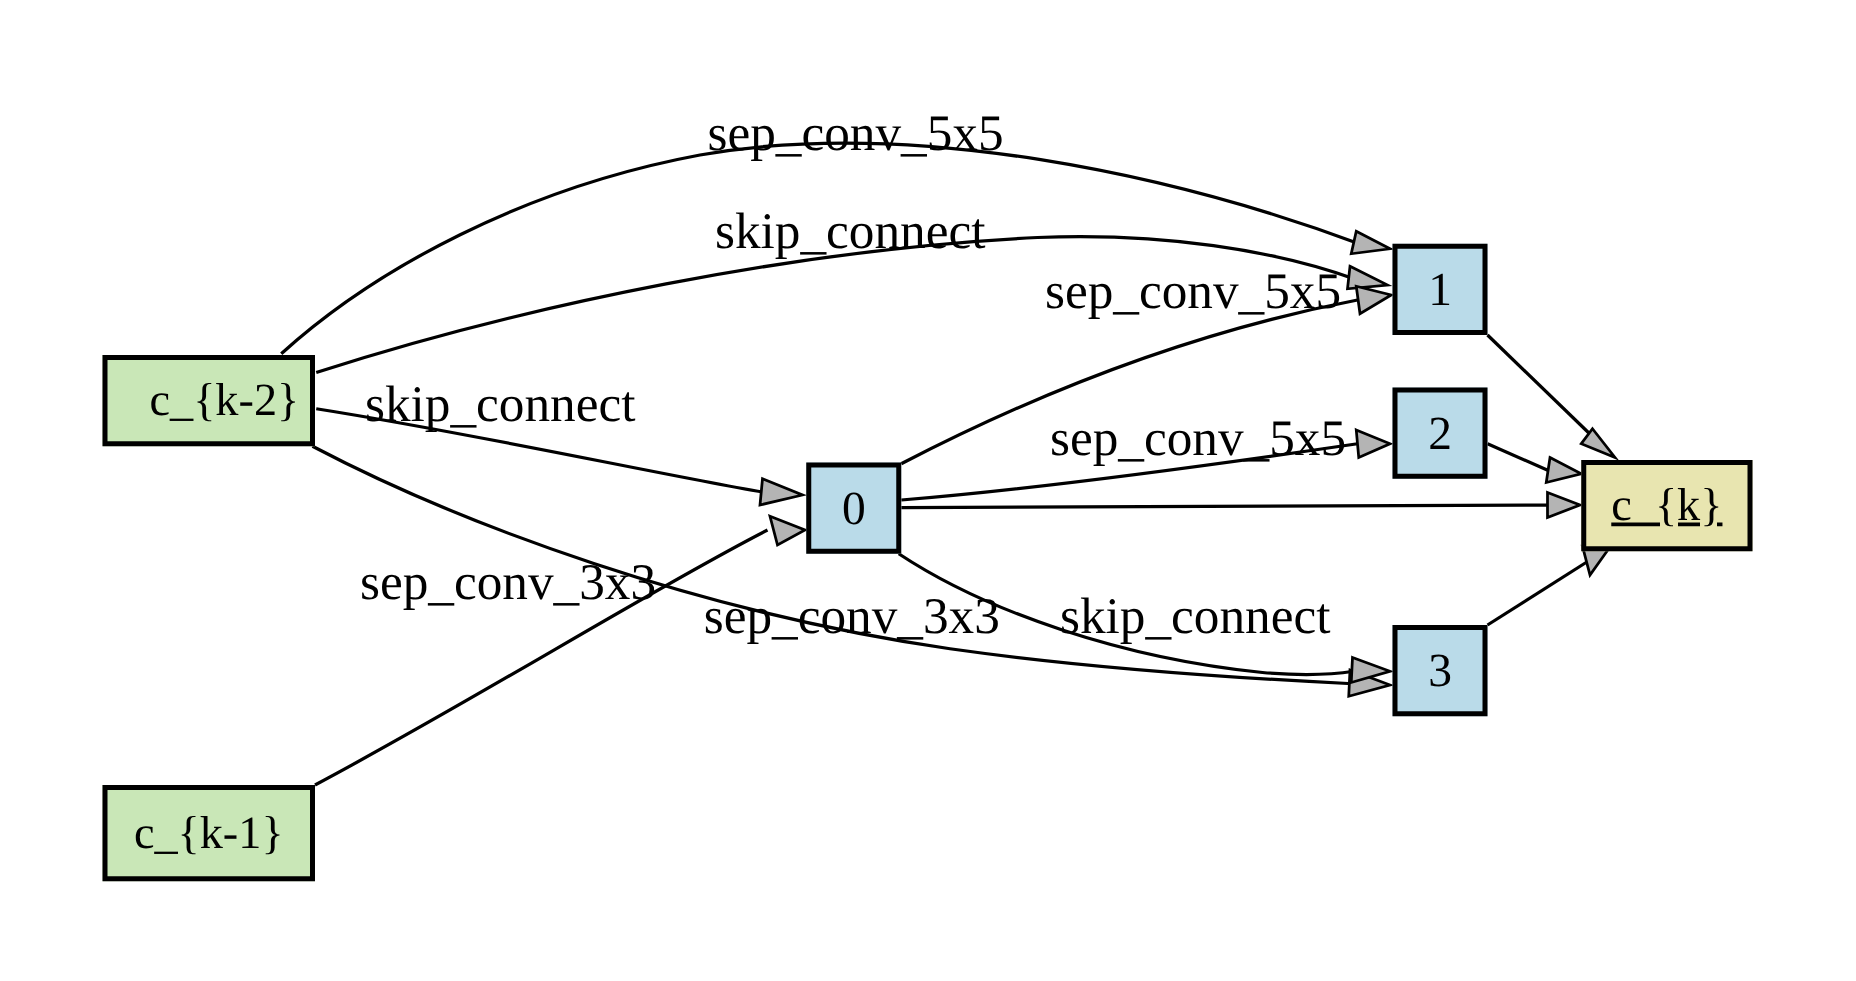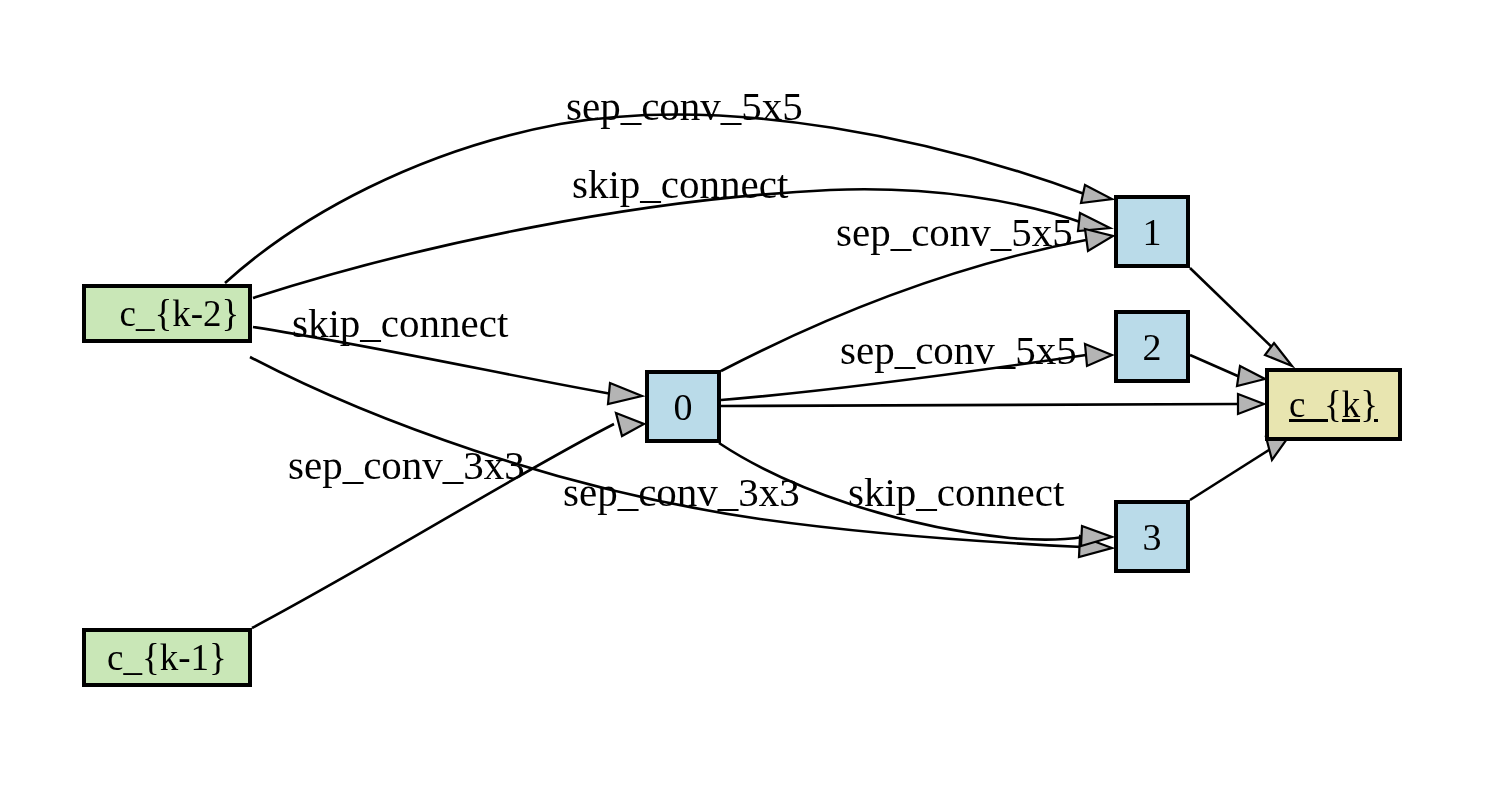--- a/index.html
+++ b/index.html
@@ -132,25 +132,25 @@
       <polygon class="arrow-head" points="1240,366 1265,379 1237,386"></polygon>
     </g>
 
     <g>
       <path class="edge-path" d="M 1190,500 L 1272,448"></path>
       <polygon class="arrow-head" points="1266,437 1287,439 1272,460"></polygon>
     </g>
 
   </svg>
 
-  <div class="node-box node-input" style="left:82px; top:284px; width:170px; height:59px;padding-left:25px;">
+  <div class="node-box node-input" style="left:82px; top:284px; width:170px; height:73px;padding-left:25px;">
     <span>c_{k-2}</span>
   </div>
 
-  <div class="node-box node-input" style="left:82px; top:628px; width:170px; height:59px;">
+  <div class="node-box node-input" style="left:82px; top:628px; width:170px; height:77px;">
     <span>c_{k-1}</span>
   </div>
 
   <div class="node-box node-inter" style="left:645px; top:370px; width:76px; height:73px;">
     <span>0</span>
   </div>
 
   <div class="node-box node-inter" style="left:1114px; top:195px; width:76px; height:73px;">
     <span>1</span>
   </div>

